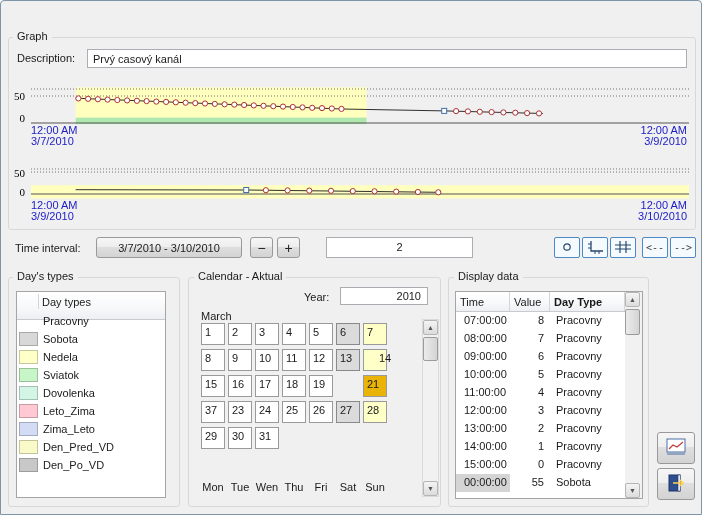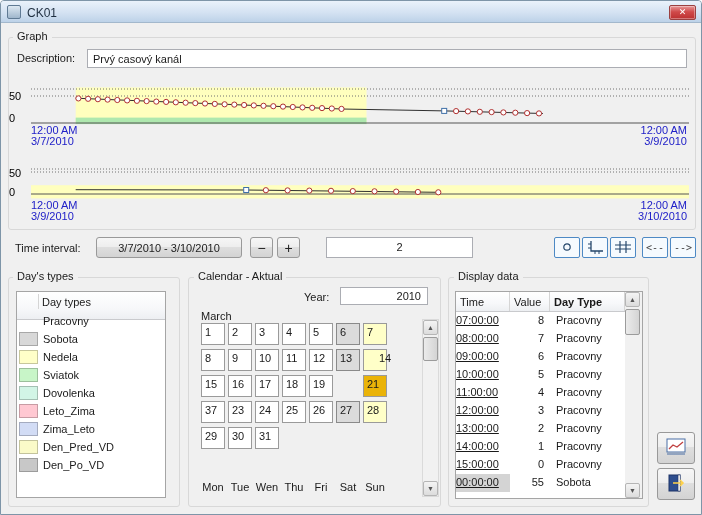--- a/index.html
+++ b/index.html
@@ -20,21 +20,21 @@
   .groupbox{position:absolute;border:1px solid #D8D8D8;border-radius:3px;}
   .gb-label{position:absolute;background:#F0F0F0;padding:0 4px;font-size:11px;}
   .lbl{position:absolute;font-size:11px;}
   .textbox{position:absolute;background:#FFFFFF;border:1px solid #ABADB3;font-size:11px;padding:3px 0 0 5px;}
   .btn{position:absolute;border:1px solid #999999;border-radius:3px;color:#222;
     background:linear-gradient(#F6F6F6,#EEEEEE 45%,#DFDFDF 46%,#D3D3D3);
     display:flex;align-items:center;justify-content:center;font-size:11px;cursor:default;}
   .toggle-btn{position:absolute;border:1px solid #4D89C4;border-radius:2px;background:#F5FAFE;
     display:flex;align-items:center;justify-content:center;cursor:default;}
   .arrow-btn{font-family:"DejaVu Sans Mono",monospace;font-size:10px;color:#444;border:1px solid #4D89C4;background:#F5FAFE;}
-  .tick-lbl{position:absolute;width:16px;text-align:left;font-size:11px;color:#000;}
+  .tick-lbl{position:absolute;width:16px;text-align:right;font-size:11px;color:#000;font-family:Liberation Serif, serif;}
   .axis-lbl{position:absolute;font-size:11px;line-height:11px;}
   .chart-box{position:absolute;}
   
   .listpanel{position:absolute;background:#FFF;border:1px solid #A5A5A5;}
   .dtl-header{position:absolute;left:0;top:0;right:0;height:28px;border-bottom:1px solid #C9CACD;
     background:linear-gradient(#FFFFFF,#F7F8FA 60%,#EDEFF2);padding:4px 0 0 25px;}
   .dtl-hsep{position:absolute;left:21px;top:2px;width:1px;height:15px;background:#D5D5D5;}
   .dtl-rows{position:absolute;left:0;top:20px;right:0;}
   .dtl-row{height:18px;display:flex;align-items:center;}
   .dtl-swatch{width:19px;height:14px;margin-left:2px;}
@@ -47,42 +47,37 @@
   .cal-wd{text-align:center;font-size:11px;}
   
   .dd-header{position:absolute;left:0;top:0;height:20px;display:flex;border-bottom:1px solid #C9CACD;
     background:linear-gradient(#FFFFFF,#F7F8FA 60%,#EDEFF2);}
   .hcell{border-right:1px solid #D5D5D5;padding:4px 0 0 4px;}
   .dd-rows{position:absolute;left:0;top:20px;}
   .dt-row{display:flex;height:18px;}
   .col-time{width:54px;}
   .col-value{width:40px;}
   .col-day{width:75px;font-weight:bold;}
-  .cell-time{width:54px;padding:2px 0 0 0;text-decoration:underline;}
+  .cell-time{width:54px;padding:2px 0 0 8px;}
   .cell-value{width:40px;padding:2px 6px 0 0;text-align:right;}
   .cell-day{width:75px;padding:2px 0 0 6px;}
   
   .sb{position:absolute;width:17px;background:#F1F1F1;border:1px solid #DADADA;}
   .sb-btn{position:absolute;left:0;width:15px;height:15px;border:1px solid #B5B5B5;border-radius:2px;
     background:linear-gradient(#F4F4F4,#DCDCDC);font-size:7px;color:#555;text-align:center;line-height:13px;cursor:default;}
   .sb-btn.up{top:0;}
   .sb-btn.down{bottom:0;}
   .sb-thumb{position:absolute;left:0;width:15px;border:1px solid #9B9B9B;border-radius:2px;
     background:linear-gradient(90deg,#EBEBEB,#D4D4D4);cursor:default;}
 </style>
 </head>
 <body>
 
 <div class="window">
 
-  <div class="titlebar">
-    <div class="app-icon"></div>
-    <div class="title-text">CK01</div>
-    <div class="close-btn">✕</div>
-  </div>
 
   <div class="groupbox" style="left:7px;top:36px;width:688px;height:193px"></div>
   <div class="gb-label" style="left:12px;top:29px">Graph</div>
 
   <div class="lbl" style="left:16px;top:51px">Description:</div>
   <div class="textbox" style="left:86px;top:48px;width:600px;height:19px">Prvý casový kanál</div>
 
   <div class="tick-lbl" style="left:8px;top:89px">50</div>
   <div class="tick-lbl" style="left:8px;top:111px">0</div>
   <div class="chart-box" id="chart-0" style="left:30px;top:84px;width:658px;height:40px"><svg width="658" height="40">

